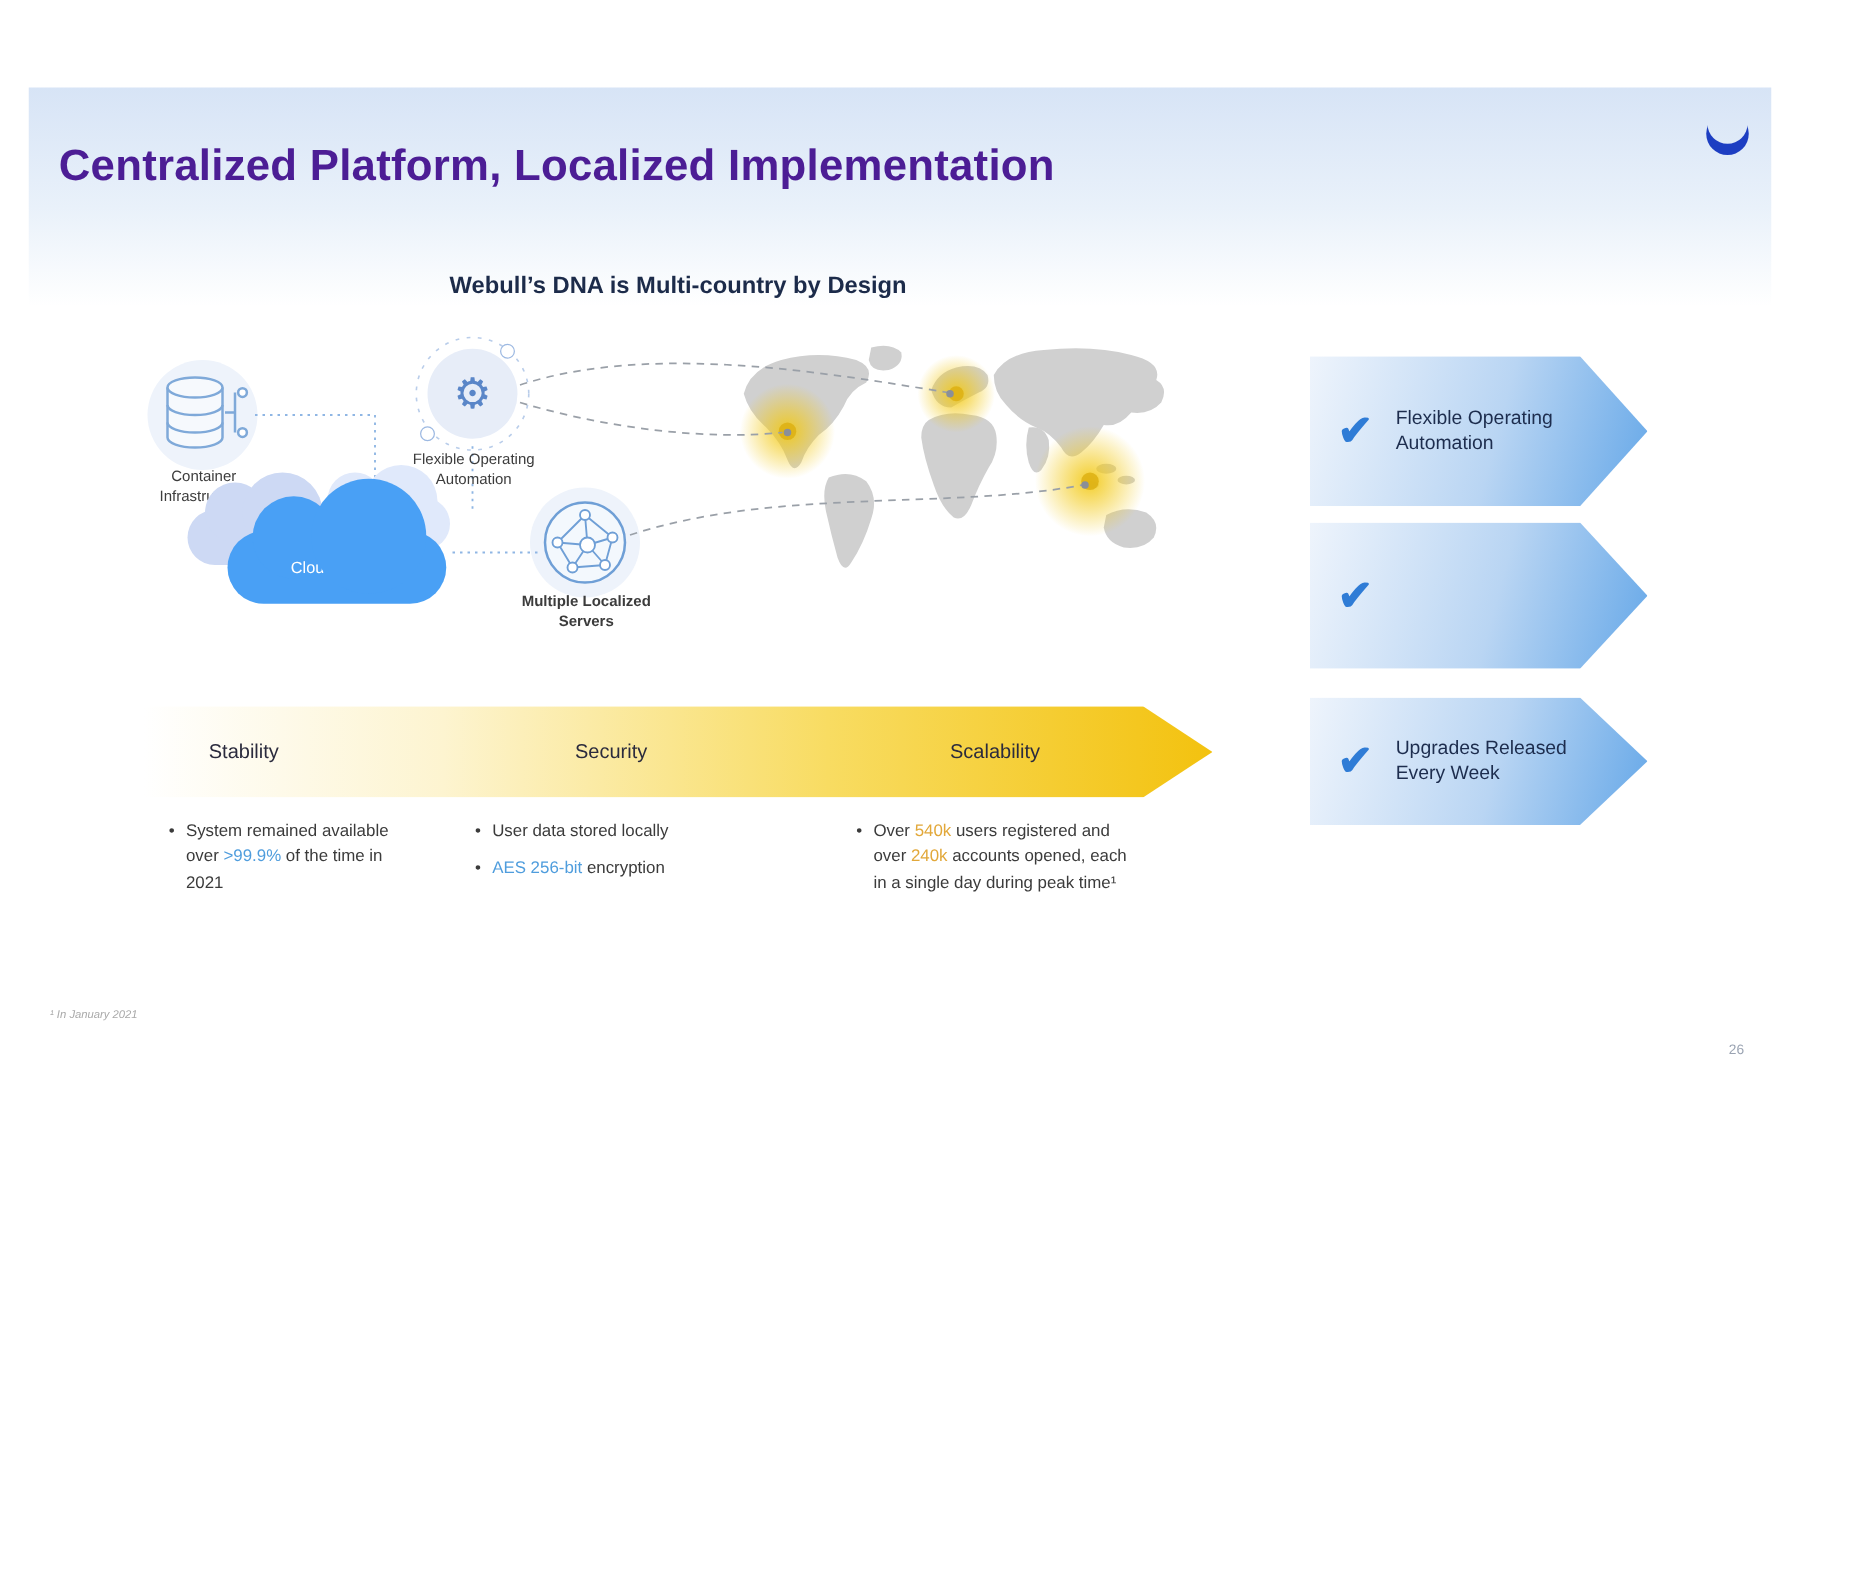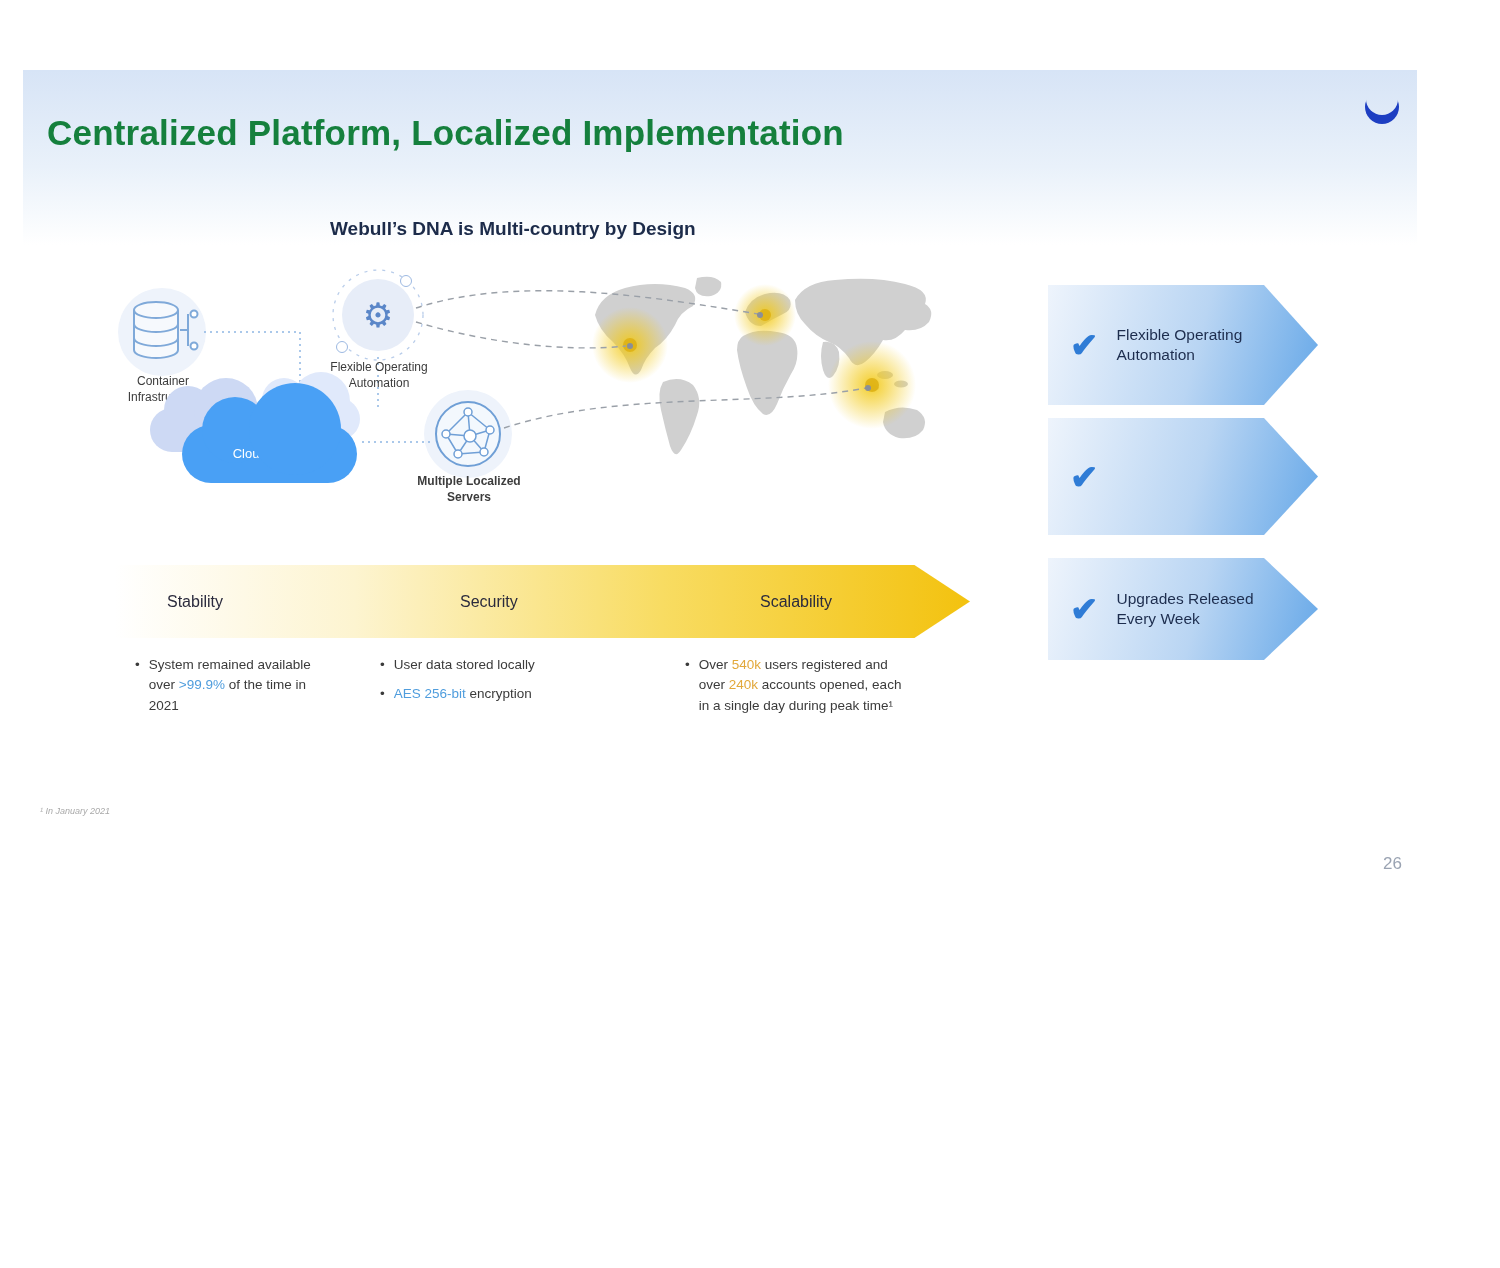--- a/index.html
+++ b/index.html
@@ -8,25 +8,25 @@
     background:#ffffff;
     font-family:"Liberation Sans", sans-serif;
     color:#222;
   }
   .band{
     position:absolute;left:23px;top:70px;width:1394px;height:175px;
     background:linear-gradient(to bottom,#d7e4f6 0%,#e9f1fa 55%,#ffffff 100%);
   }
   .title{
     position:absolute;left:47px;top:90px;
-    font-size:35px;font-weight:800;color:#15803d;letter-spacing:.2px;
+    font-size:35px;font-weight:800;color:#4c1d95;letter-spacing:.2px;
   }
   .logo{position:absolute;left:1360px;top:88px;width:44px;height:40px;}
   .subtitle{
-    position:absolute;left:330px;top:218px;width:425px;text-align:left;
+    position:absolute;left:330px;top:218px;width:425px;text-align:center;
     font-size:19px;font-weight:700;color:#1c2b4a;
   }
 
   
   .diagram{position:absolute;left:100px;top:260px;width:900px;height:300px;}
   .diagram svg.scene{position:absolute;left:0;top:0;}
   .node-label{
     position:absolute;text-align:center;font-size:12px;line-height:1.3;color:#3c3c3c;
   }
   .db-icon{position:absolute;left:22px;top:36px;}
@@ -85,21 +85,21 @@
   .bullets{position:absolute;top:655px;font-size:13.5px;color:#3b3b3b;line-height:1.5;}
   .col1{left:135px;width:195px;}
   .col2{left:380px;width:205px;}
   .col3{left:685px;width:228px;}
   .bullet{display:flex;margin-bottom:9px;}
   .dot{margin-right:9px;}
   .hl-blue{color:#4f9ddd;}
   .hl-gold{color:#e2a83a;}
 
   .footnote{position:absolute;left:40px;top:806px;font-size:9px;font-style:italic;color:#a9a9a9;}
-  .pagenum{position:absolute;left:1383px;top:854px;font-size:17px;color:#9aa3b2;}
+  .pagenum{position:absolute;left:1383px;top:834px;font-size:11px;color:#9aa3b2;}
 </style>
 </head>
 <body>
 
 <div class="band"></div>
 
 <h1 class="title">Centralized Platform, Localized Implementation</h1>
 
 <div class="logo">
   <svg width="44" height="40" viewBox="0 0 44 40">

